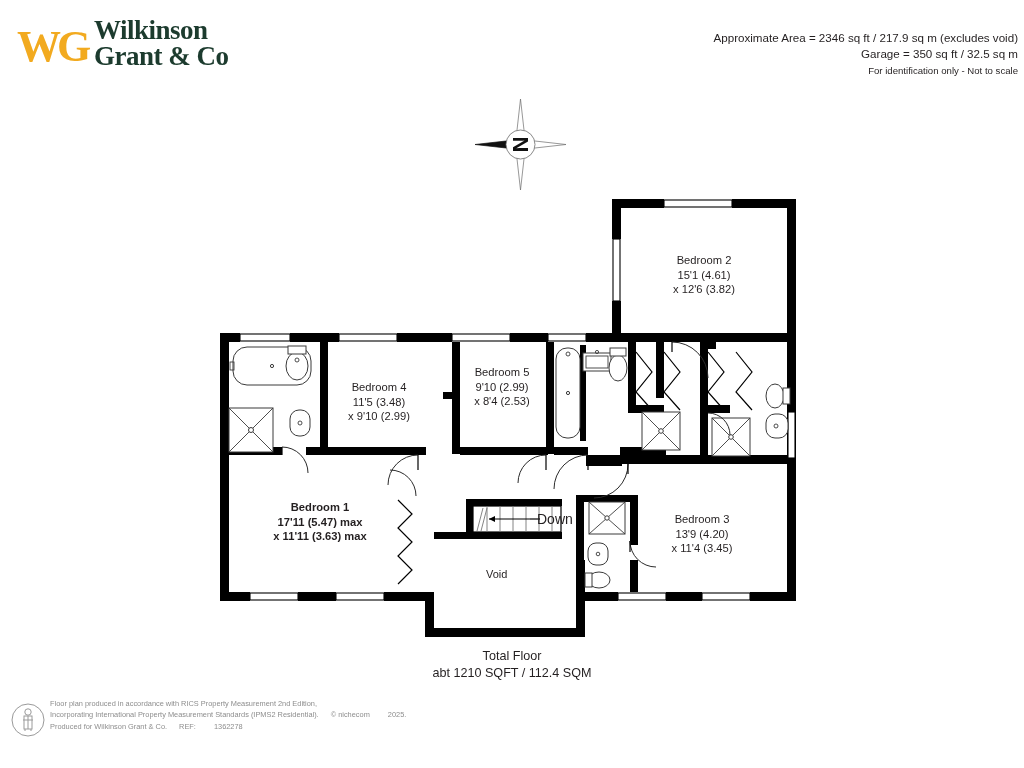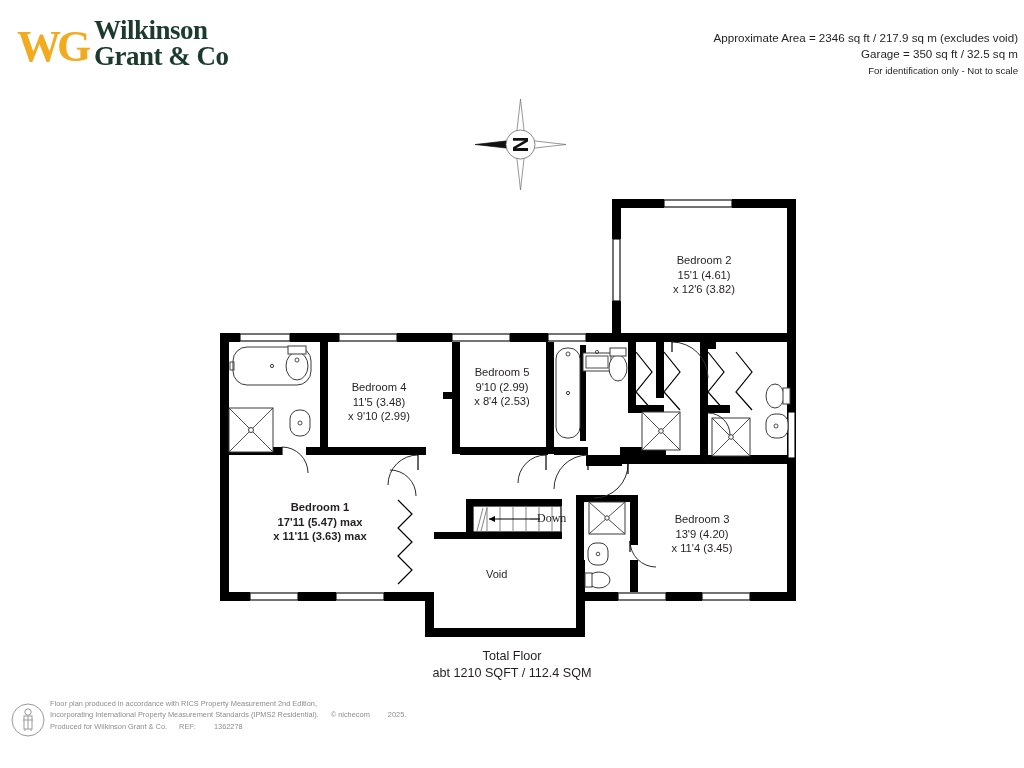--- a/index.html
+++ b/index.html
@@ -454,21 +454,21 @@
 </div>
 
 <div class="room-label" style="left:652px; top:512px; width:100px;">
   <div class="nm">Bedroom 3</div>
   <div class="d1">13'9 (4.20)</div>
   <div class="d2">x 11'4 (3.45)</div>
 </div>
 
 <div class="plain-label" style="left:486px; top:568px;">Void</div>
 
-<div class="plain-label" style="left:537px; top:511px; font-size:12px;font-family:Liberation Serif, serif;">Down</div>
+<div class="plain-label" style="left:537px; top:511px; font-size:14px;">Down</div>
 
 <div id="floor-title">
   <div>Total Floor</div>
   <div class="sub">abt 1210 SQFT / 112.4 SQM</div>
 </div>
 
 <div id="footer">
   <svg id="footer-icon" viewBox="0 0 36 40">
     <circle cx="18" cy="20" r="16" fill="#ffffff" stroke="#9a9a9a" stroke-width="1"></circle>
     <circle cx="18" cy="12" r="3.2" fill="none" stroke="#9a9a9a" stroke-width="1"></circle>

